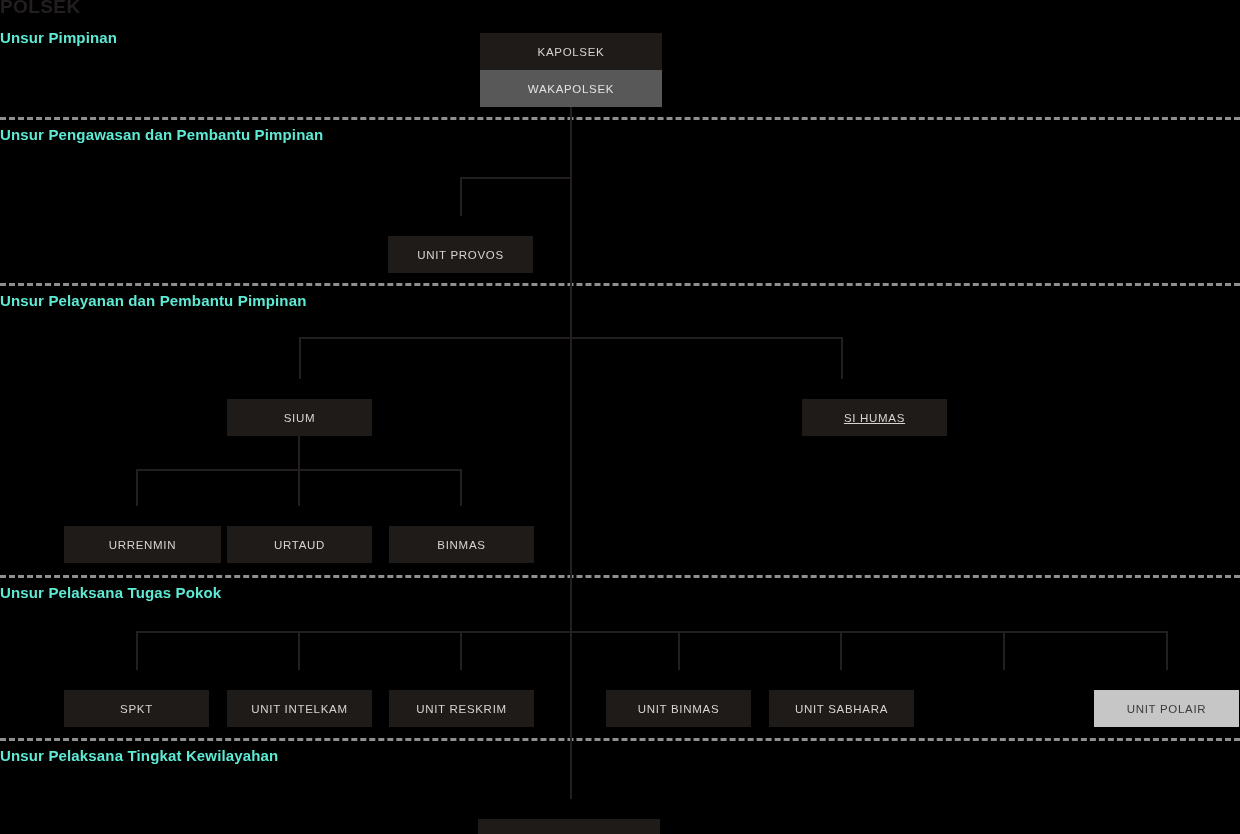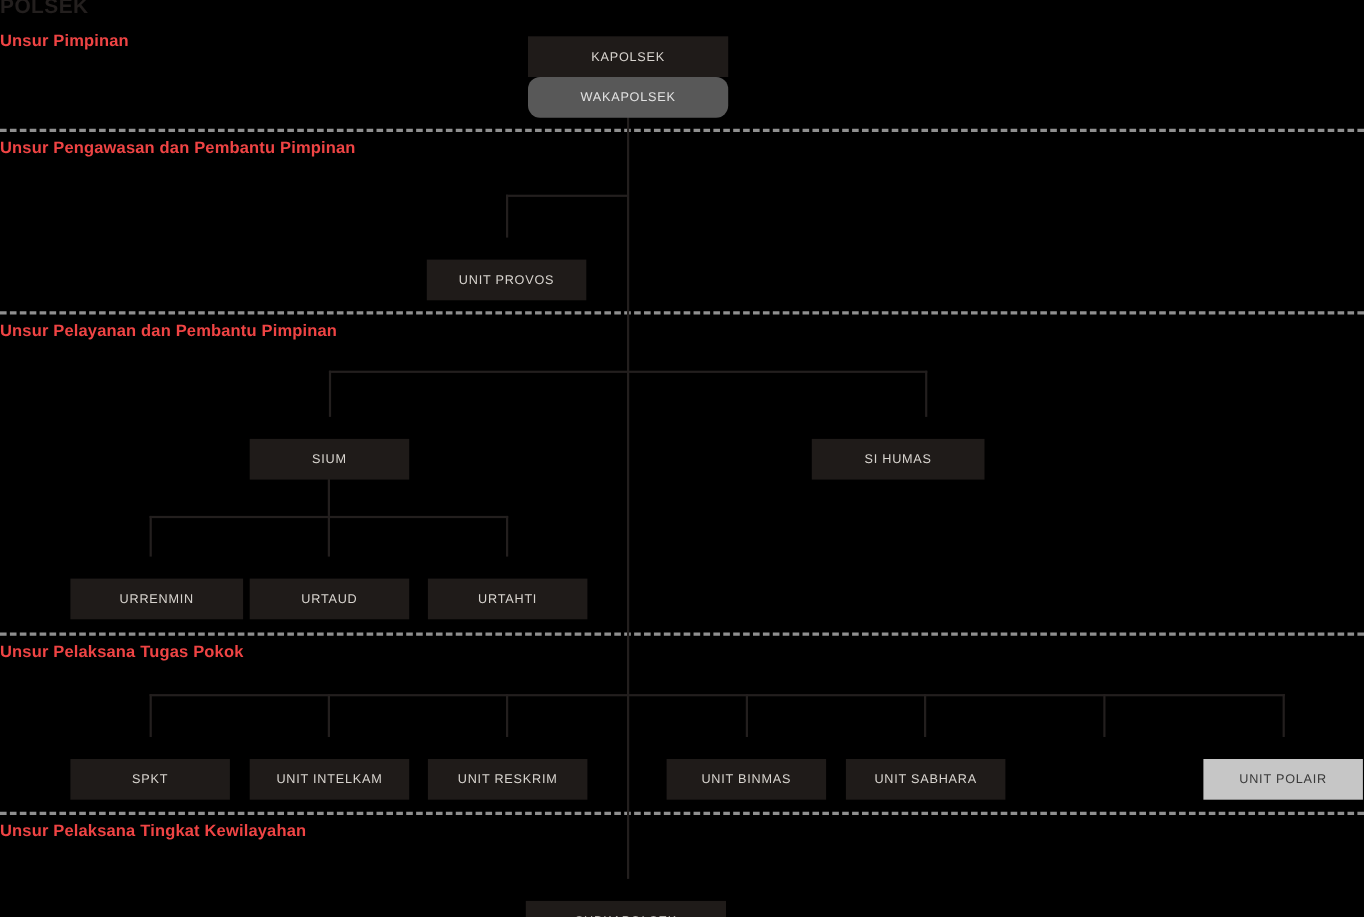--- a/index.html
+++ b/index.html
@@ -28,21 +28,21 @@
     letter-spacing: 0.4px;
     color: #231f1e;
     white-space: nowrap;
   }
   .section-label {
     position: absolute;
     left: 0px;
     font-size: 15px;
     font-weight: bold;
     letter-spacing: 0.15px;
-    color: #ef4444;
+    color: #5eead4;
     white-space: nowrap;
   }
 
   
   .divider {
     position: absolute;
     left: 0px;
     width: 1240px;
     height: 0px;
     border-top: 3px dashed #8f8f8f;
@@ -123,33 +123,33 @@
   <div class="vline" style="left:136px;  top:631px; height:39px;"></div>
   <div class="vline" style="left:298px;  top:631px; height:39px;"></div>
   <div class="vline" style="left:460px;  top:631px; height:39px;"></div>
   <div class="vline" style="left:678px;  top:631px; height:39px;"></div>
   <div class="vline" style="left:840px;  top:631px; height:39px;"></div>
   <div class="vline" style="left:1003px; top:631px; height:39px;"></div>
   <div class="vline" style="left:1166px; top:631px; height:39px;"></div>
 
   <div class="node dark" style="left:480px; top:13px; width:182px; height:37px;">KAPOLSEK</div>
 
-  <div class="node mid" style="left:480px; top:50px; width:182px; height:37px;border-radius:11px;">WAKAPOLSEK</div>
+  <div class="node mid" style="left:480px; top:50px; width:182px; height:37px;">WAKAPOLSEK</div>
 
   <div class="node dark" style="left:388px; top:216px; width:145px; height:37px;">UNIT PROVOS</div>
 
   <div class="node dark" style="left:227px; top:379px; width:145px; height:37px;">SIUM</div>
 
-  <div class="node dark" style="left:738px; top:379px; width:157px; height:37px;">SI HUMAS</div>
+  <div class="node dark" style="left:802px; top:379px; width:145px; height:37px;text-decoration:underline;">SI HUMAS</div>
 
   <div class="node dark" style="left:64px; top:506px; width:157px; height:37px;">URRENMIN</div>
 
   <div class="node dark" style="left:227px; top:506px; width:145px; height:37px;">URTAUD</div>
 
-  <div class="node dark" style="left:389px; top:506px; width:145px; height:37px;">URTAHTI</div>
+  <div class="node dark" style="left:389px; top:506px; width:145px; height:37px;">BINMAS</div>
 
   <div class="node dark" style="left:64px; top:670px; width:145px; height:37px;">SPKT</div>
 
   <div class="node dark" style="left:227px; top:670px; width:145px; height:37px;">UNIT INTELKAM</div>
 
   <div class="node dark" style="left:389px; top:670px; width:145px; height:37px;">UNIT RESKRIM</div>
 
   <div class="node dark" style="left:606px; top:670px; width:145px; height:37px;">UNIT BINMAS</div>
 
   <div class="node dark" style="left:769px; top:670px; width:145px; height:37px;">UNIT SABHARA</div>

